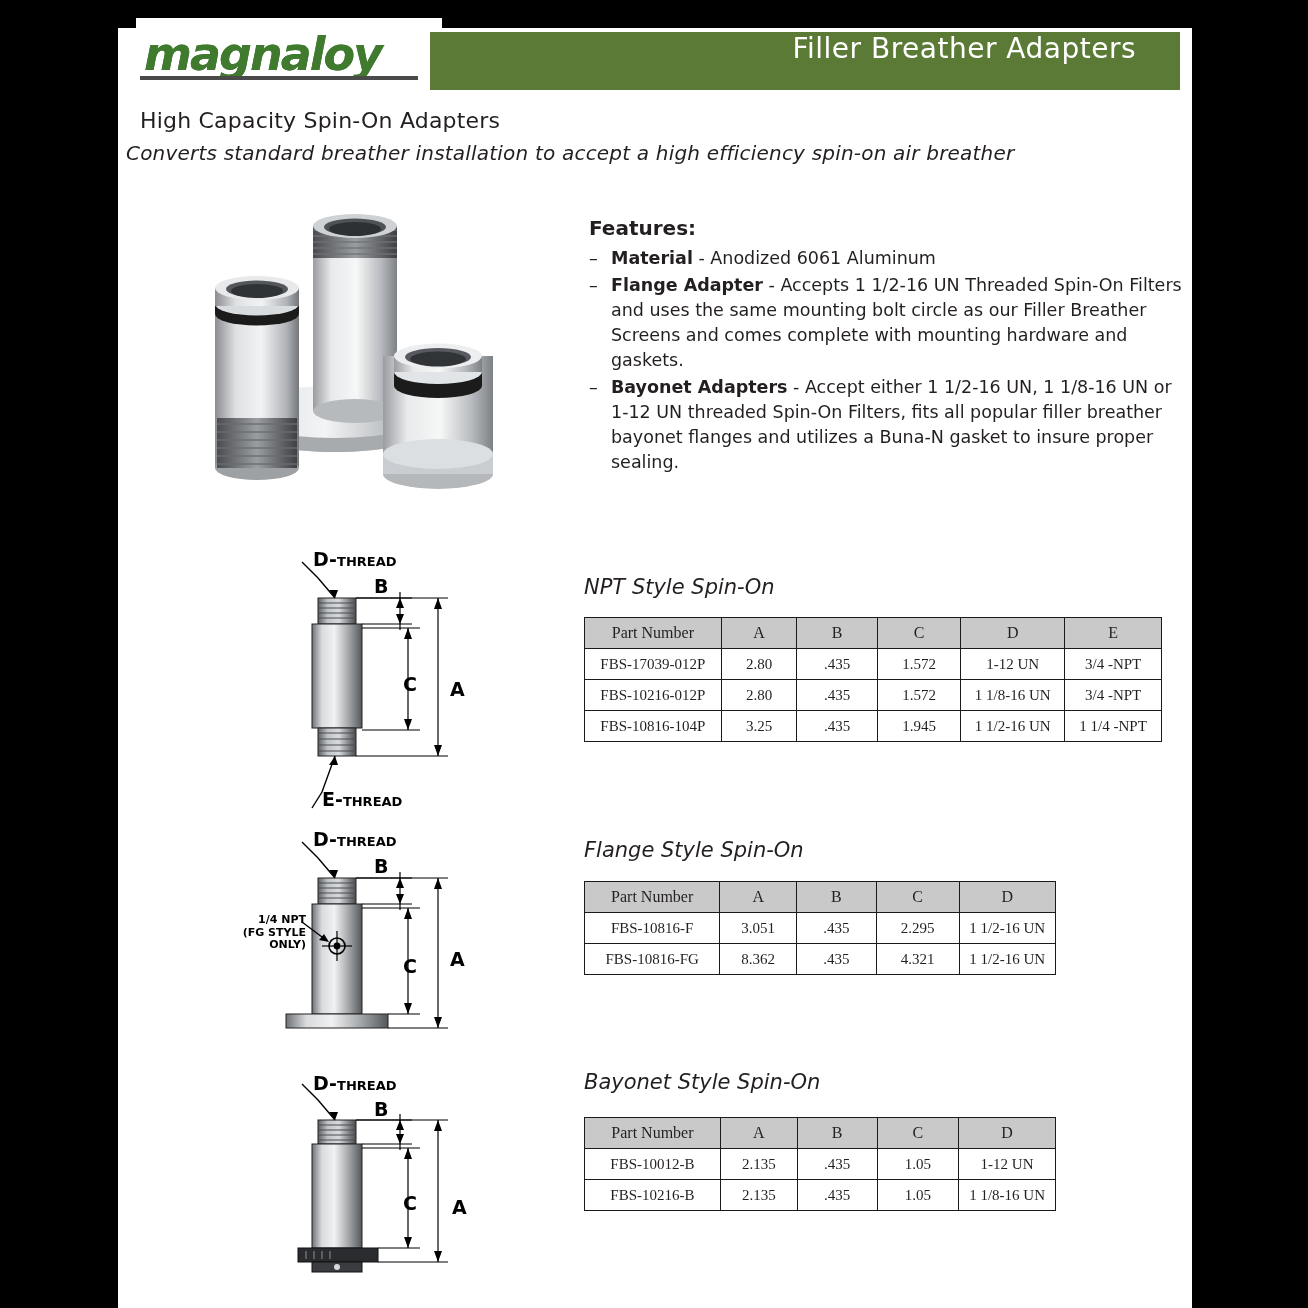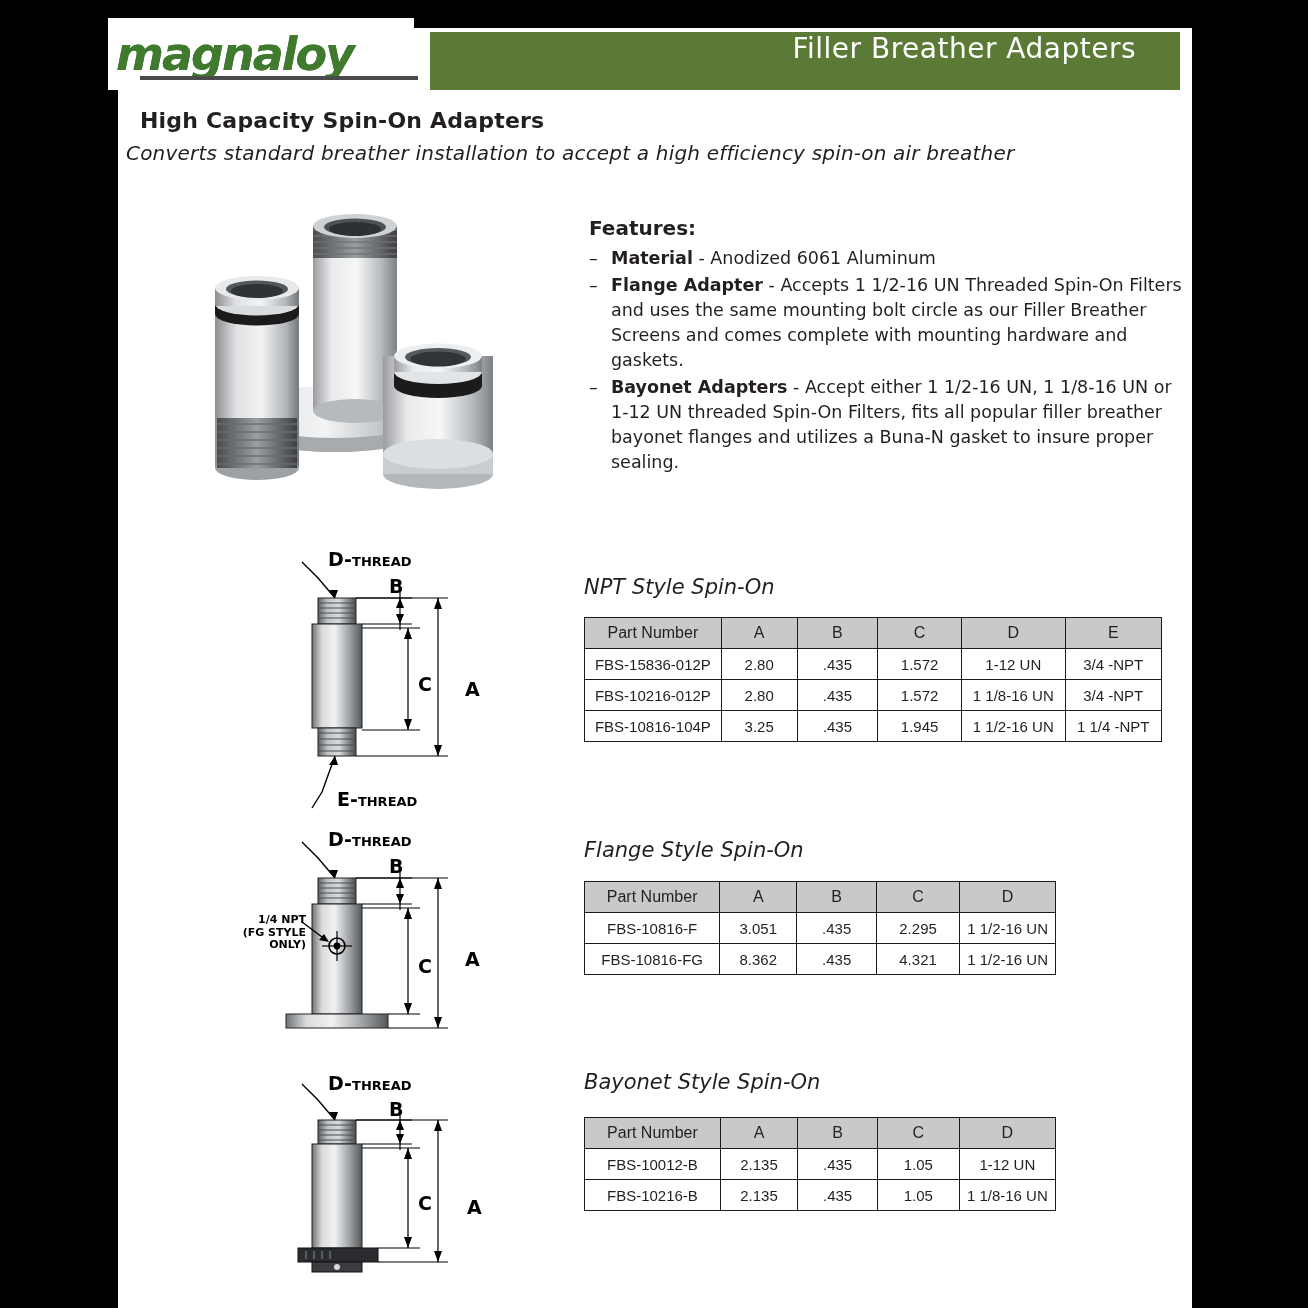--- a/index.html
+++ b/index.html
@@ -25,21 +25,21 @@
   .header-black {
     position: absolute;
     left: 118px;
     top: 0;
     width: 1074px;
     height: 28px;
     background: #000000;
   }
   .logo-box {
     position: absolute;
-    left: 108px;
+    left: 136px;
     top: 18px;
     width: 306px;
     height: 72px;
     background: #ffffff;
     display: flex;
     align-items: center;
     justify-content: flex-start;
   }
   .logo-text {
     font-family: "DejaVu Sans", sans-serif;
@@ -81,21 +81,20 @@
     font-family: "DejaVu Sans", sans-serif;
   }
   .title1 {
     position: absolute;
     left: 140px;
     top: 108px;
     font-size: 22px;
     color: #231f20;
     font-family: "DejaVu Sans", sans-serif;
     letter-spacing: 0.2px;
-    font-weight: bold;
   }
   .title2 {
     position: absolute;
     left: 126px;
     top: 141px;
     font-size: 20px;
     font-style: italic;
     color: #231f20;
     font-family: "DejaVu Sans", sans-serif;
     letter-spacing: 0.2px;
@@ -141,21 +140,21 @@
   .tbl-title {
     position: absolute;
     font-size: 21px;
     font-style: italic;
     color: #231f20;
     font-family: "DejaVu Sans", sans-serif;
   }
   table.spec {
     position: absolute;
     border-collapse: collapse;
-    font-family: Liberation Sans, sans-serif;
+    font-family: Liberation Serif, serif;
     font-size: 15px;
     color: #231f20;
   }
   table.spec th, table.spec td {
     border: 1px solid #1a1a1a;
     text-align: center;
     height: 30px;
     padding: 0 6px;
     font-weight: normal;
   }
@@ -163,21 +162,21 @@
     background: #c9c9c9;
     font-size: 16px;
   }
   
   .dwg { position: absolute; }
   .lbl {
     position: absolute;
     font-family: "DejaVu Sans", sans-serif;
     color: #000;
   }
-  .lbl-big { font-size: 19px; font-weight: bold; margin-left: 15px; }
+  .lbl-big { font-size: 19px; font-weight: bold; }
   .lbl-sm  { font-size: 13px; font-weight: bold; }
   .lbl-tiny{ font-size: 11px; font-weight: bold; text-align:right; line-height:1.15;}
 </style>
 </head>
 <body>
 
 <div class="page"></div>
 
 <div class="header-black"></div>
 
@@ -513,21 +512,21 @@
       <th style="width:142px">Part Number</th>
       <th style="width:72px">A</th>
       <th style="width:78px">B</th>
       <th style="width:80px">C</th>
       <th style="width:108px">D</th>
       <th style="width:98px">E</th>
     </tr>
   </thead>
   <tbody>
     <tr>
-      <td>FBS-15836-012P</td>
+      <td>FBS-17039-012P</td>
       <td>2.80</td>
       <td>.435</td>
       <td>1.572</td>
       <td>1-12 UN</td>
       <td>3/4 -NPT</td>
     </tr>
     <tr>
       <td>FBS-10216-012P</td>
       <td>2.80</td>
       <td>.435</td>

